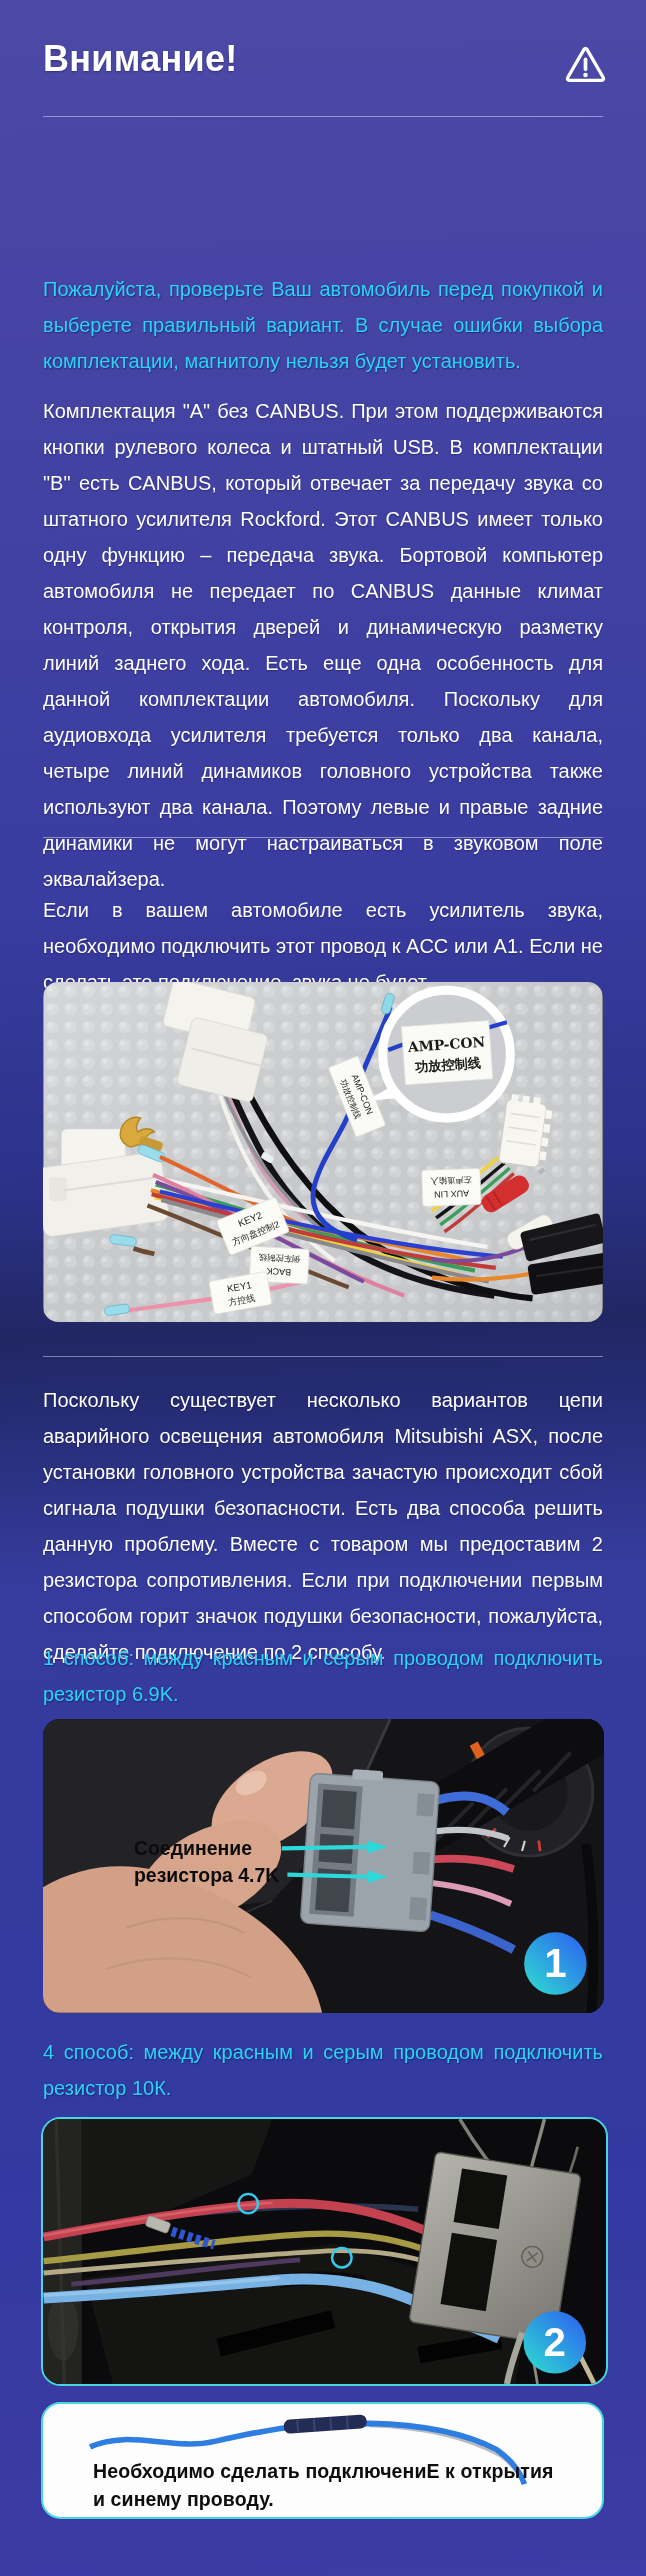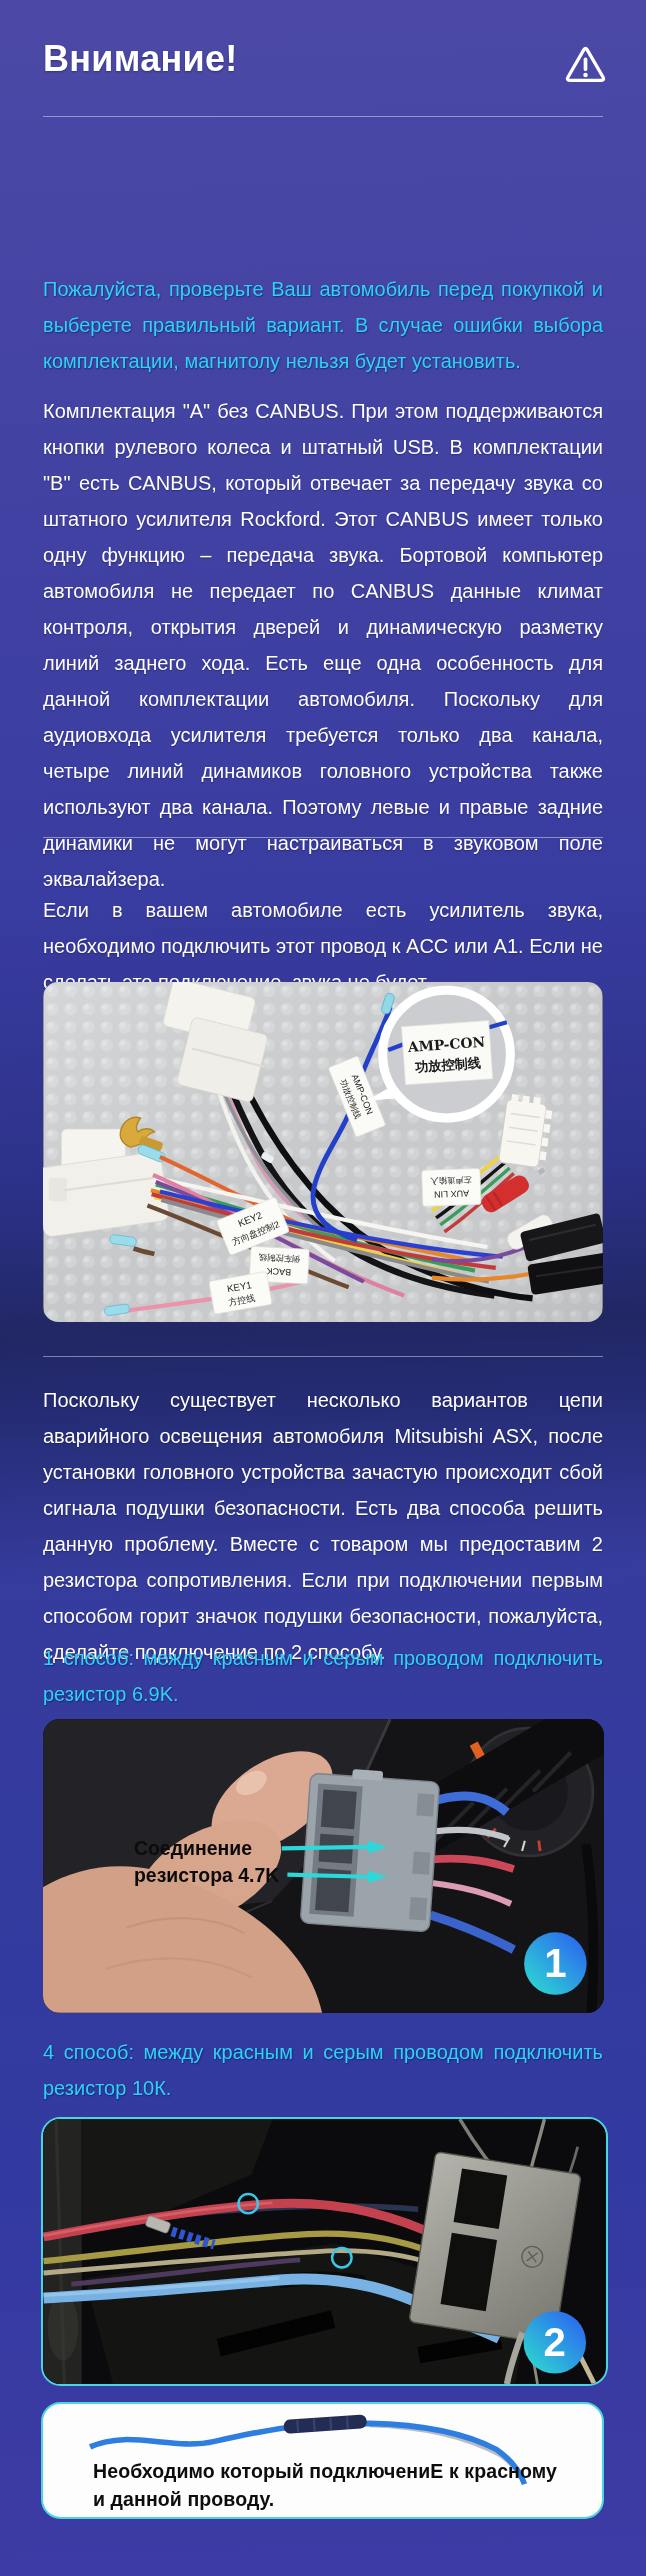--- a/index.html
+++ b/index.html
@@ -349,19 +349,19 @@
       <path d="M66 62 C124 36 184 68 246 54 C300 42 334 35 366 32 L470 28 C558 30 616 46 654 66 C674 80 688 98 694 116" stroke="#2e7de0" stroke-width="8" fill="none"></path>
       <g transform="translate(406 29) rotate(-4)">
         <rect x="-60" y="-10" width="120" height="20" rx="9" fill="#232c54"></rect>
         <line x1="-40" y1="-9" x2="-40" y2="9" stroke="#3a4470" stroke-width="3"></line>
         <line x1="-16" y1="-9" x2="-16" y2="9" stroke="#3a4470" stroke-width="3"></line>
         <line x1="8" y1="-9" x2="8" y2="9" stroke="#3a4470" stroke-width="3"></line>
         <line x1="32" y1="-9" x2="32" y2="9" stroke="#3a4470" stroke-width="3"></line>
       </g>
     </svg>
     <div class="txt">
-      <div>Необходимо который подключениЕ к красному</div>
-      <div>и данной проводу.</div>
+      <div>Необходимо сделать подключениЕ к открытия</div>
+      <div>и синему проводу.</div>
     </div>
   </div>
 
 </div>
 
 
 </body></html>

